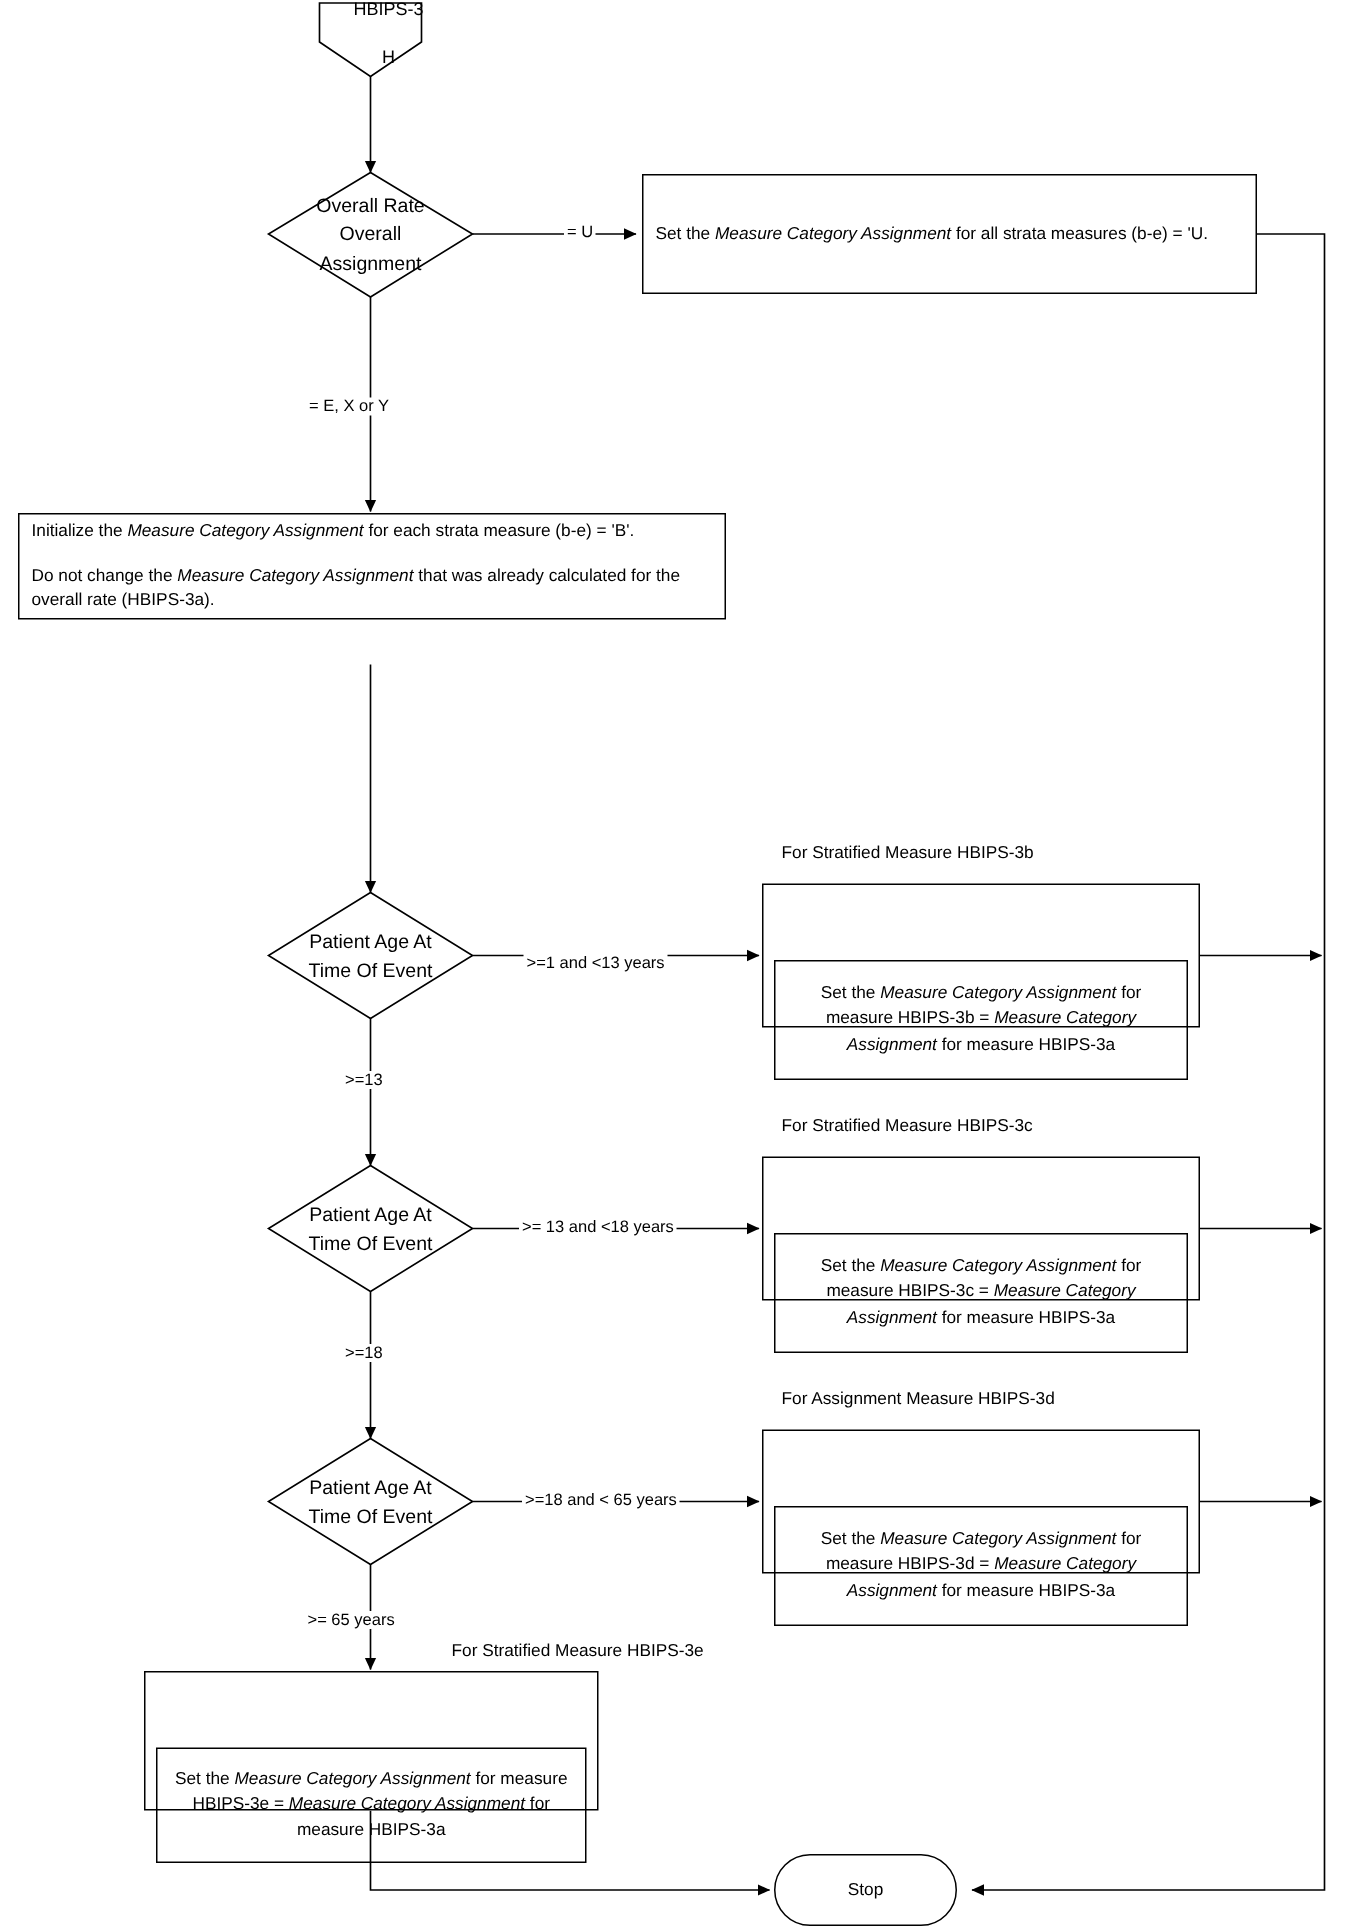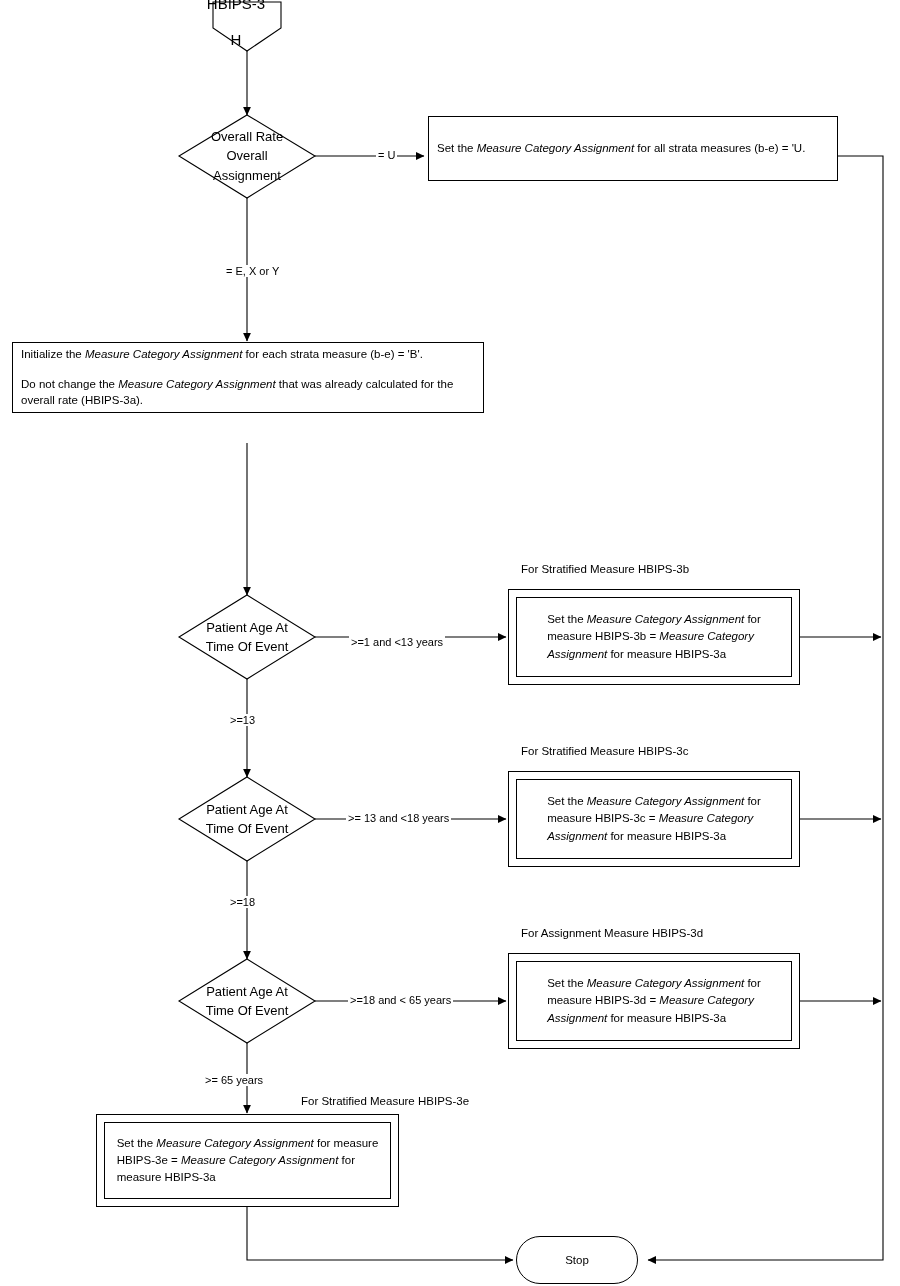--- a/index.html
+++ b/index.html
@@ -50,23 +50,25 @@
     box-sizing: border-box;
   }
   .subproc > .sub-inner {
     border: 1px solid #000;
     width: 100%;
     height: 100%;
     box-sizing: border-box;
     display: flex;
     align-items: center;
     justify-content: center;
+    text-align: center;
     font-size: 11.5px;
     line-height: 1.5;
     padding: 4px 10px;
+    margin-top: 43px;
   }
   .sub-inner span.t { display: block; }
   
   .diamond-label {
     position: absolute;
     text-align: center;
     font-size: 13px;
     line-height: 1.5;
     display: flex;
     align-items: center;
@@ -146,36 +148,36 @@
 
       <path d="M213,2 L281,2 L281,28 L247,51 L213,28 Z" fill="#fff" stroke="#000"></path>
 
       <path d="M247,115 L315,156 L247,198 L179,156 Z" fill="#fff" stroke="#000"></path>
       <path d="M247,595 L315,637 L247,679 L179,637 Z" fill="#fff" stroke="#000"></path>
       <path d="M247,777 L315,819 L247,861 L179,819 Z" fill="#fff" stroke="#000"></path>
       <path d="M247,959 L315,1001 L247,1043 L179,1001 Z" fill="#fff" stroke="#000"></path>
     </g>
   </svg>
 
-  <div class="node" style="left:202px; top:2px; width:68px; height:40px;
+  <div class="node" style="left:225px; top:2px; width:68px; height:40px;
        display:flex; flex-direction:column; align-items:center; justify-content:center;
-       font-size:15px; line-height:1.35;gap:16px;">
+       font-size:12px; line-height:1.35;gap:16px;">
     <span>HBIPS-3</span>
     <span>H</span>
   </div>
 
   <div class="diamond-label" style="left:179px; top:120px; width:136px; height:72px; flex-direction:column;">
     <span>Overall Rate</span>
     <span>Overall</span>
     <span>Assignment</span>
   </div>
   <div class="edge-label" style="left:376px; top:149px;">= U</div>
-  <div class="edge-label" style="left:224px; top:265px;">= E, X or Y</div>
-
-  <div class="node proc" style="left:428px; top:116px; width:410px; height:65px;">
+  <div class="edge-label" style="left:204px; top:265px;">= E, X or Y</div>
+
+  <div class="node proc" style="left:428px; top:116px; width:410px; height:80px;">
     <div class="inner-pad">
       <span>Set the </span><span class="it">Measure Category Assignment</span><span> for all strata measures (b-e) = 'U.</span>
     </div>
   </div>
 
   <div class="node proc" style="left:12px; top:342px; width:472px; height:71px;">
     <div class="inner-pad">
       <div>
         <span>Initialize the </span><span class="it">Measure Category Assignment</span><span> for each strata measure (b-e) = 'B'.</span>
       </div>

